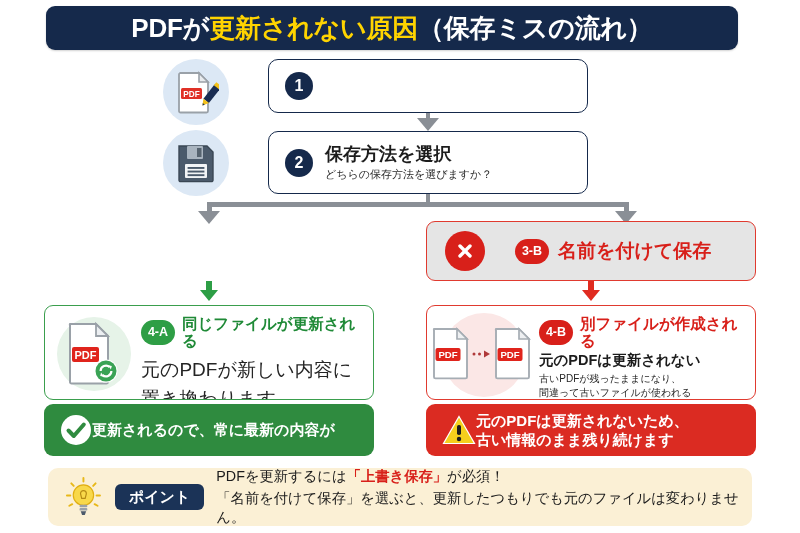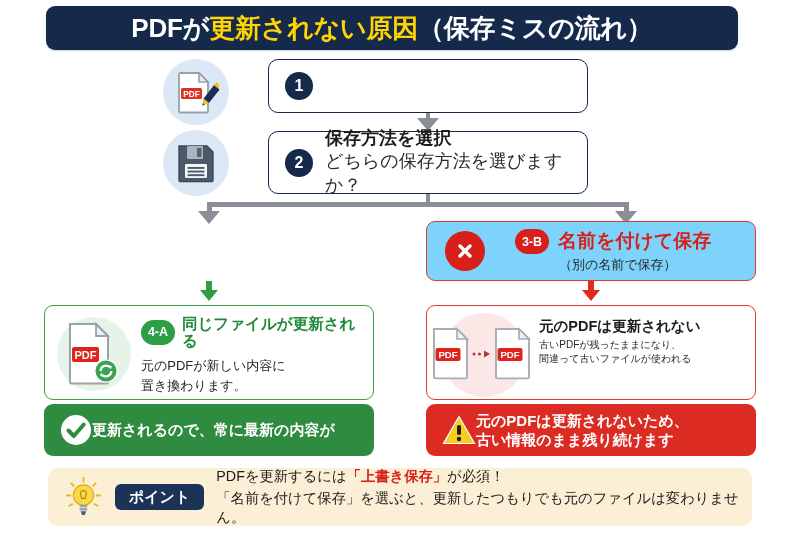--- a/index.html
+++ b/index.html
@@ -88,21 +88,21 @@
     margin-right: 12px;
   }
   .step-texts { display: flex; flex-direction: column; justify-content: center; }
   .step-title {
     font-size: 18px;
     font-weight: bold;
     color: #1c1c1c;
     line-height: 1.15;
   }
   .step-sub {
-    font-size: 18px;
+    font-size: 11px;
     color: #2b2b2b;
     line-height: 1.3;
     margin-top: 2px;
   }
 
   
   .conn { position: absolute; background: #8a8f96; }
   .arrow-down {
     position: absolute;
     width: 0; height: 0;
@@ -123,21 +123,21 @@
     display: flex;
     align-items: center;
     padding-left: 18px;
   }
   #branch-a {
     left: 44px; top: 221px; width: 330px; height: 60px;
     background: #edf7ee; border: 1.5px solid #3a9e4d;
   }
   #branch-b {
     left: 426px; top: 221px; width: 330px; height: 60px;
-    background: #7dd3fc; border: 1.5px solid #e03a2f;
+    background: #e5e5e5; border: 1.5px solid #e03a2f;
   }
 
   .mark-circle {
     width: 40px; height: 40px;
     border-radius: 50%;
     display: flex; align-items: center; justify-content: center;
     flex: 0 0 auto;
   }
   .mark-circle.green { background: #2e9e45; }
   .mark-circle.red { background: #d8201a; }
@@ -209,21 +209,21 @@
   .res-title { font-size: 15.5px; font-weight: bold; line-height: 1.1; }
   .res-title.green { color: #1f8a37; }
   .res-title.red { color: #d8201a; }
   .res-strong {
     font-size: 14.5px; font-weight: bold; color: #1c1c1c;
     line-height: 1.25; margin-top: 2px;
   }
   .res-body {
     font-size: 10px; color: #252525; line-height: 1.42; margin-top: 3px;
   }
-  .res-body.a { font-size: 13px; margin-top: 7px; line-height: 1.5; }
+  .res-body.a { font-size: 19px; margin-top: 7px; line-height: 1.5; }
 
   
   .banner {
     position: absolute;
     border-radius: 9px;
     display: flex;
     align-items: center;
     padding-left: 16px;
   }
   #banner-a { left: 44px; top: 404px; width: 330px; height: 52px; background: #2f8b3f; }
@@ -327,21 +327,20 @@
     <div class="mark-circle red">
       <svg width="22" height="22" viewBox="0 0 22 22">
         <path d="M6 6 L16 16 M16 6 L6 16" stroke="#ffffff" stroke-width="3.4" stroke-linecap="round"></path>
         </svg>
     </div>
     <div class="branch-texts" style="margin-left:30px;">
       <div class="branch-head-row">
         <div class="tag-badge red">3-B</div>
         <div class="branch-title red">名前を付けて保存</div>
       </div>
-      <div class="branch-sub">（別の名前で保存）</div>
     </div>
   </div>
 
   <div class="conn" style="left:206px; top:281px; width:6px; height:13px; background:#2d9e45;"></div>
   <div class="arrow-down green small" style="left:200px; top:290px;"></div>
   <div class="conn" style="left:588px; top:281px; width:6px; height:13px; background:#e02b20;"></div>
   <div class="arrow-down red small" style="left:582px; top:290px;"></div>
 
   <div class="result-box" id="result-a">
     <div class="res-iconwrap" id="res-icon-a">
@@ -388,20 +387,24 @@
           <path d="M54 26.5 L60 30 L54 33.5 z" fill="#b0393a"></path>
         </g>
 
         <path d="M66 5 h23 l10 10 v38 a1.4 1.4 0 0 1 -1.4 1.4 H67.4 A1.4 1.4 0 0 1 66 53 V6.4 A1.4 1.4 0 0 1 66 5 z" fill="#ffffff" stroke="#a6adb4" stroke-width="1.9"></path>
         <path d="M89 5 l10 10 h-10 z" fill="#eef0f2" stroke="#a6adb4" stroke-width="1.7"></path>
         <rect x="67.5" y="24" width="25" height="13" rx="2" fill="#e0241c"></rect>
         <text x="80" y="34.2" font-size="9.6" font-weight="bold" fill="#ffffff" text-anchor="middle" font-family="Liberation Sans, sans-serif">PDF</text>
       </svg>
     </div>
     <div class="res-texts">
+      <div class="res-head-row">
+        <div class="tag-badge red">4-B</div>
+        <div class="res-title red">別ファイルが作成される</div>
+      </div>
       <div class="res-strong">元のPDFは更新されない</div>
       <div class="res-body">
         <div>古いPDFが残ったままになり、</div>
         <div>間違って古いファイルが使われる</div>
 
       </div>
     </div>
   </div>
 
   <div class="banner" id="banner-a">

